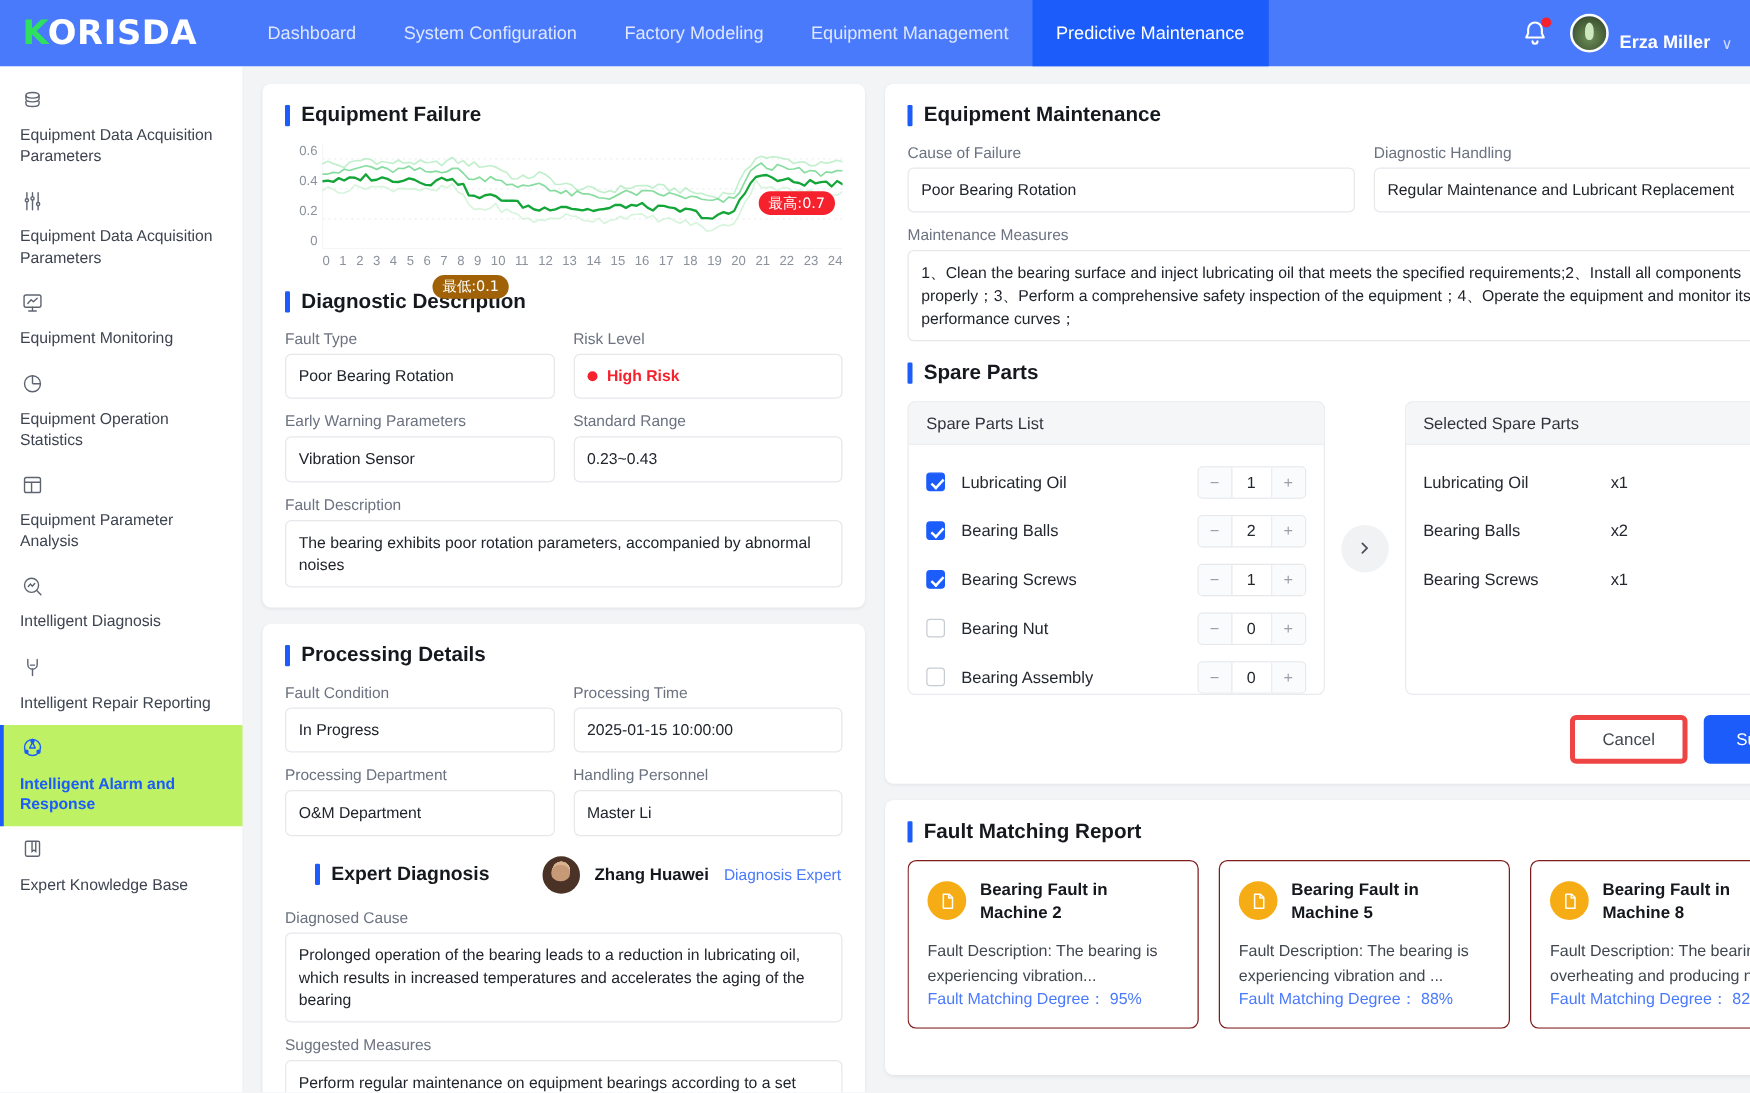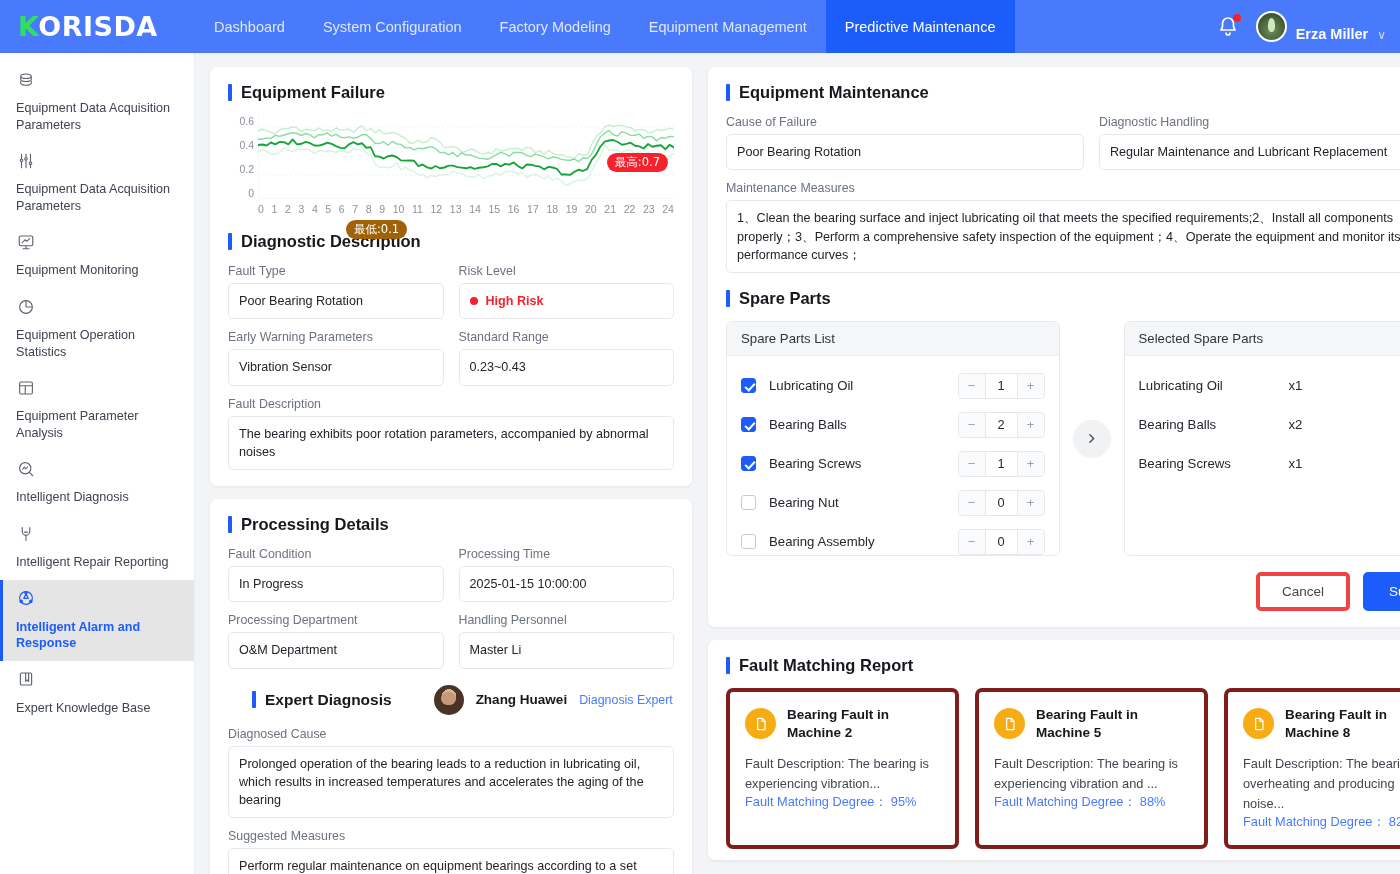--- a/index.html
+++ b/index.html
@@ -65,21 +65,21 @@
     padding: 9px 10px 9px 16px; cursor: pointer; position: relative;
     min-height: 40px;
     flex-direction: column;
   }
   .side-item .ico {
     width: 19px; height: 19px; flex: none;
     display: flex; align-items: center; justify-content: center;
     color: #5d6470;
   }
   .side-item .lbl { font-size: 12.6px; color: #3d4450; line-height: 1.32; }
-  .side-item.active { background: #e5e5e5; }
+  .side-item.active { background: #bef264; }
   .side-item.active::before {
     content: ""; position: absolute; left: 0; top: 0; bottom: 0;
     width: 3px; background: #1b5cfa;
   }
   .side-item.active .lbl { color: #1b5cfa; font-weight: bold; }
   .side-item.active .ico { color: #1b5cfa; }
 
   
   .main {
     flex: 1; display: flex; gap: 16px;
@@ -202,21 +202,21 @@
   .btn {
     padding: 8px 22px; border-radius: 5px; font-size: 13.5px; cursor: pointer;
     border: 4px solid #ef4444; background: #fff; color: #41474f;
   }
   .btn.primary { background: #1b5cfa; border-color: #1b5cfa; color: #fff; }
 
   
   .cards { display: flex; gap: 16px; overflow: hidden; }
   .fcard {
     width: 233px; flex: none;
-    border: 4px solid #7f1d1d; border-radius: 7px; padding: 14px 15px;
+    border: 1px solid #7f1d1d; border-radius: 7px; padding: 14px 15px;
     background: #fff;
   }
   .fcard-head { display: flex; align-items: center; gap: 11px; margin-bottom: 13px; }
   .fcard-ico {
     width: 31px; height: 31px; border-radius: 50%; background: #f6ad15;
     flex: none; display: flex; align-items: center; justify-content: center;
   }
   .fcard-title { font-size: 13.5px; font-weight: bold; color: #15181d; line-height: 1.3; }
   .fcard-desc { font-size: 12.8px; color: #41474f; line-height: 1.55; margin-bottom: 0; }
   .fcard-deg { font-size: 12.8px; color: #4a7afc; }

